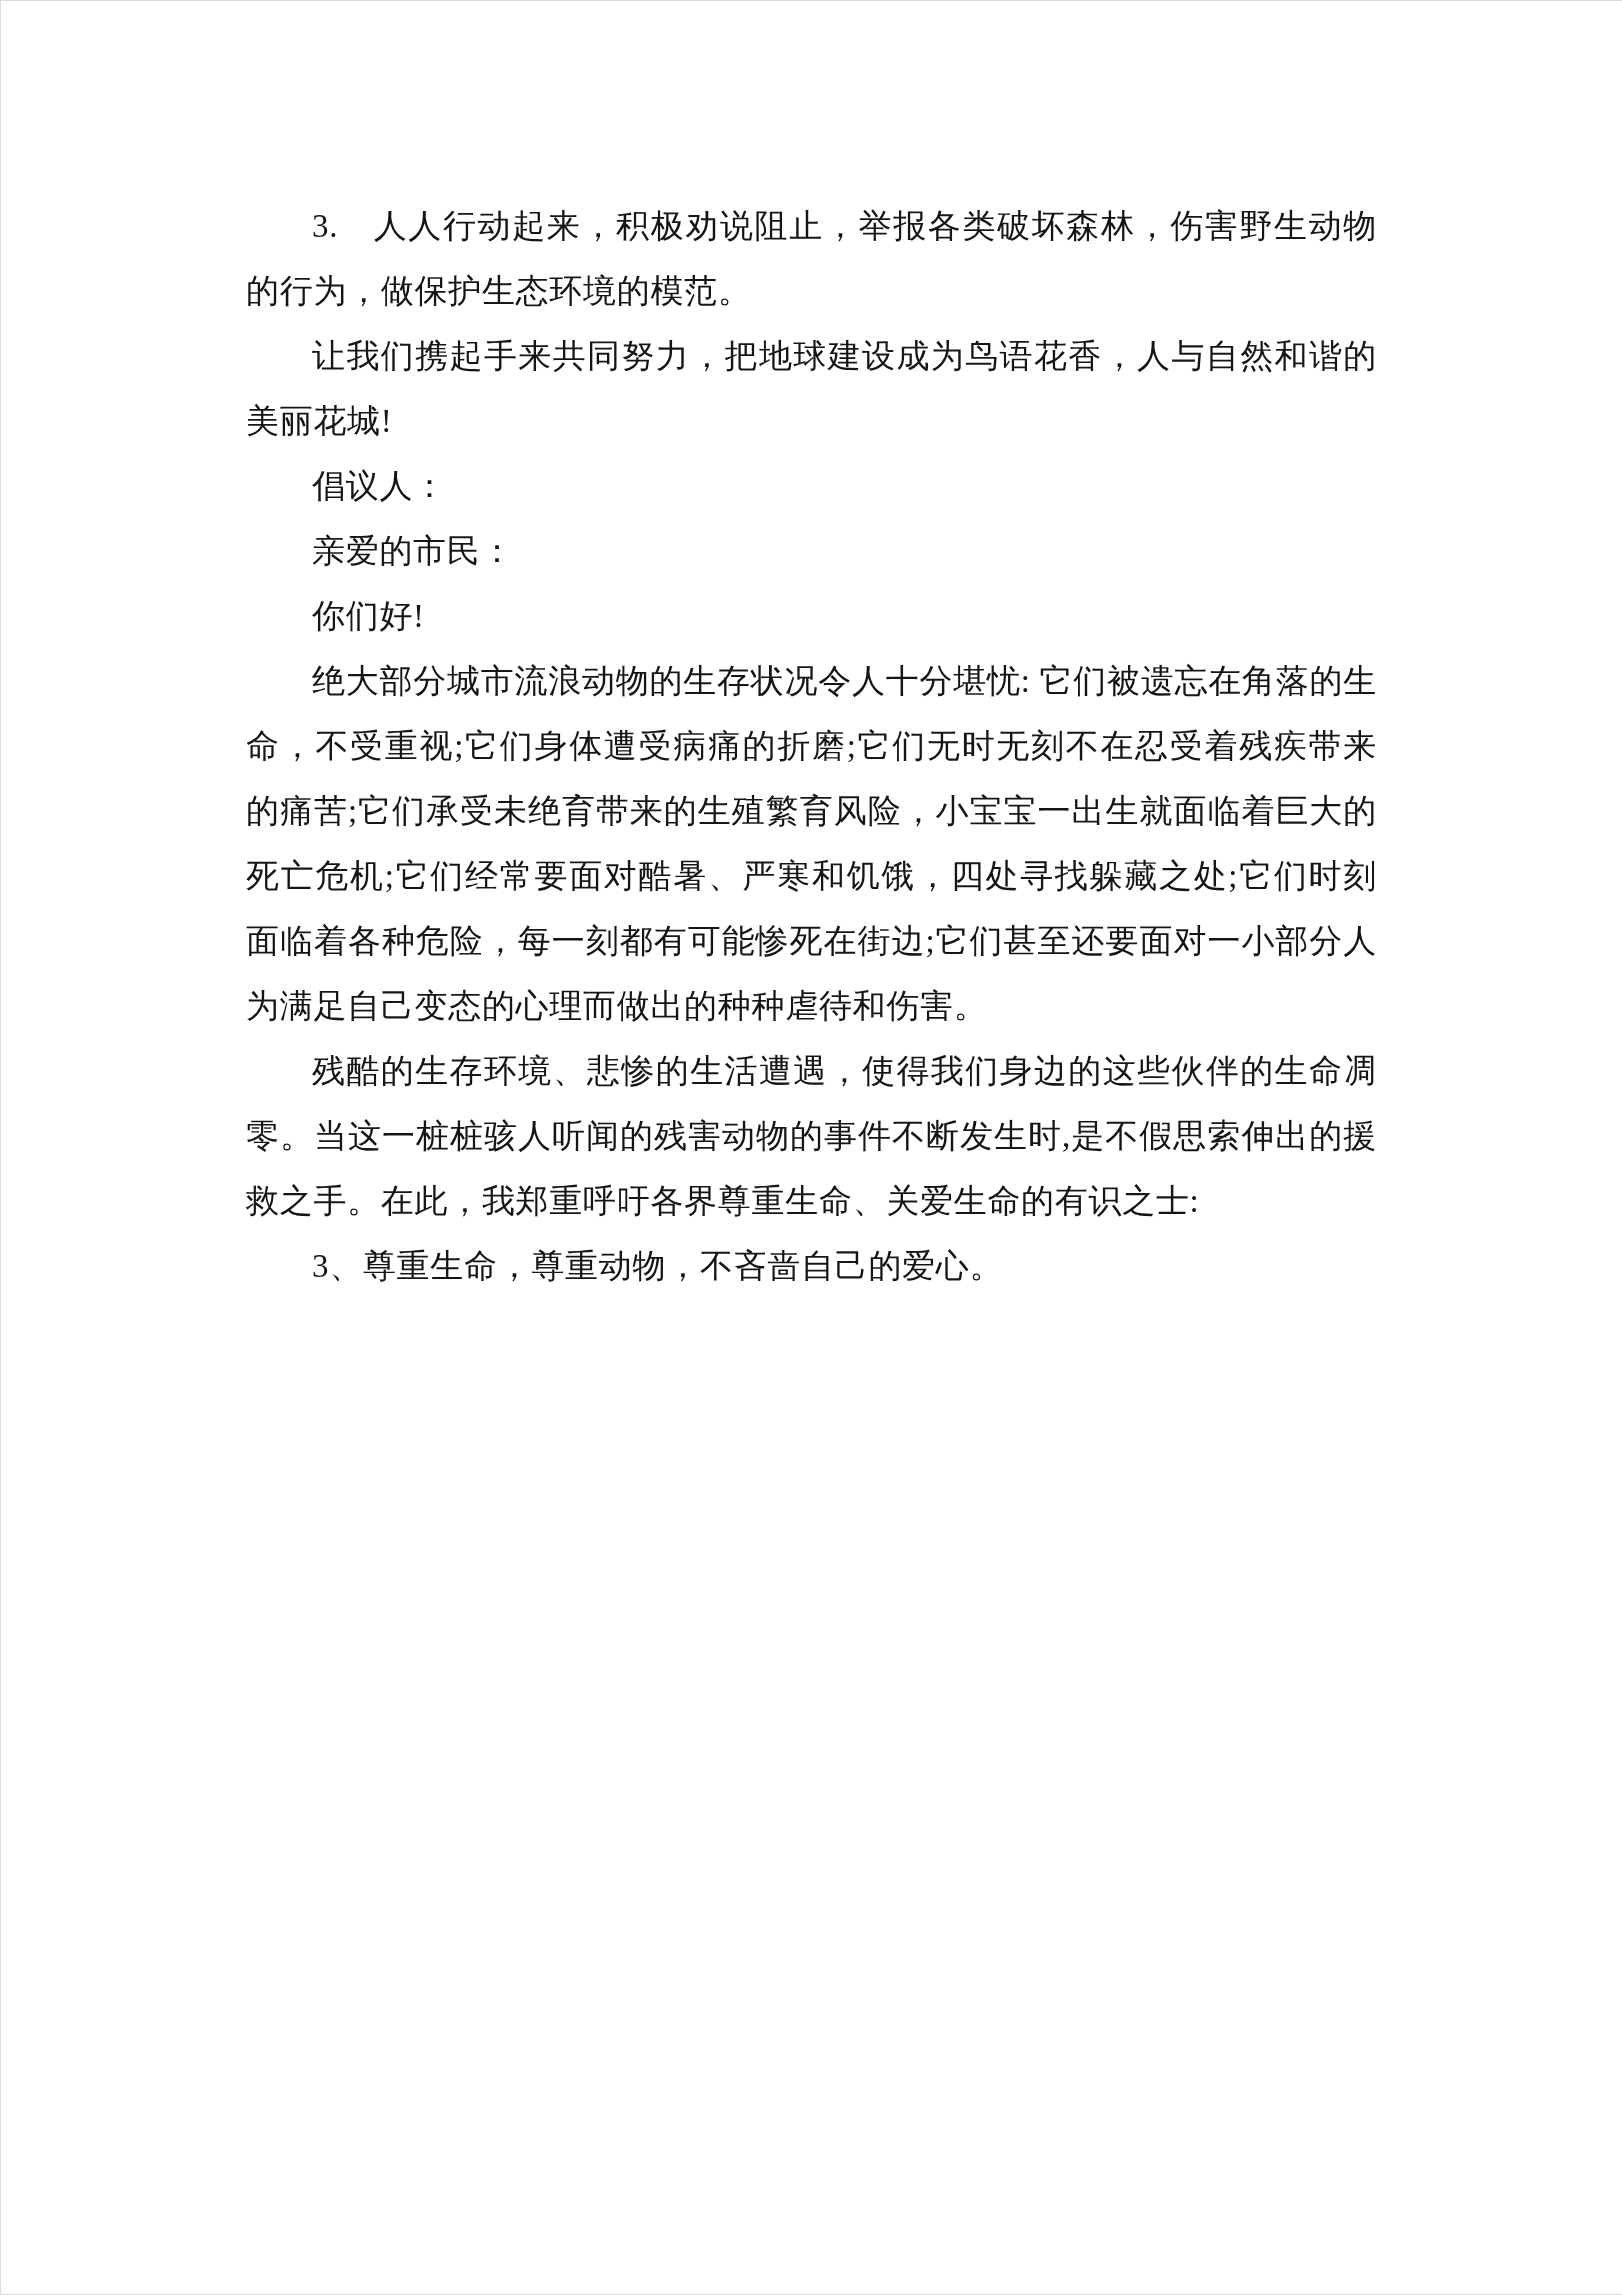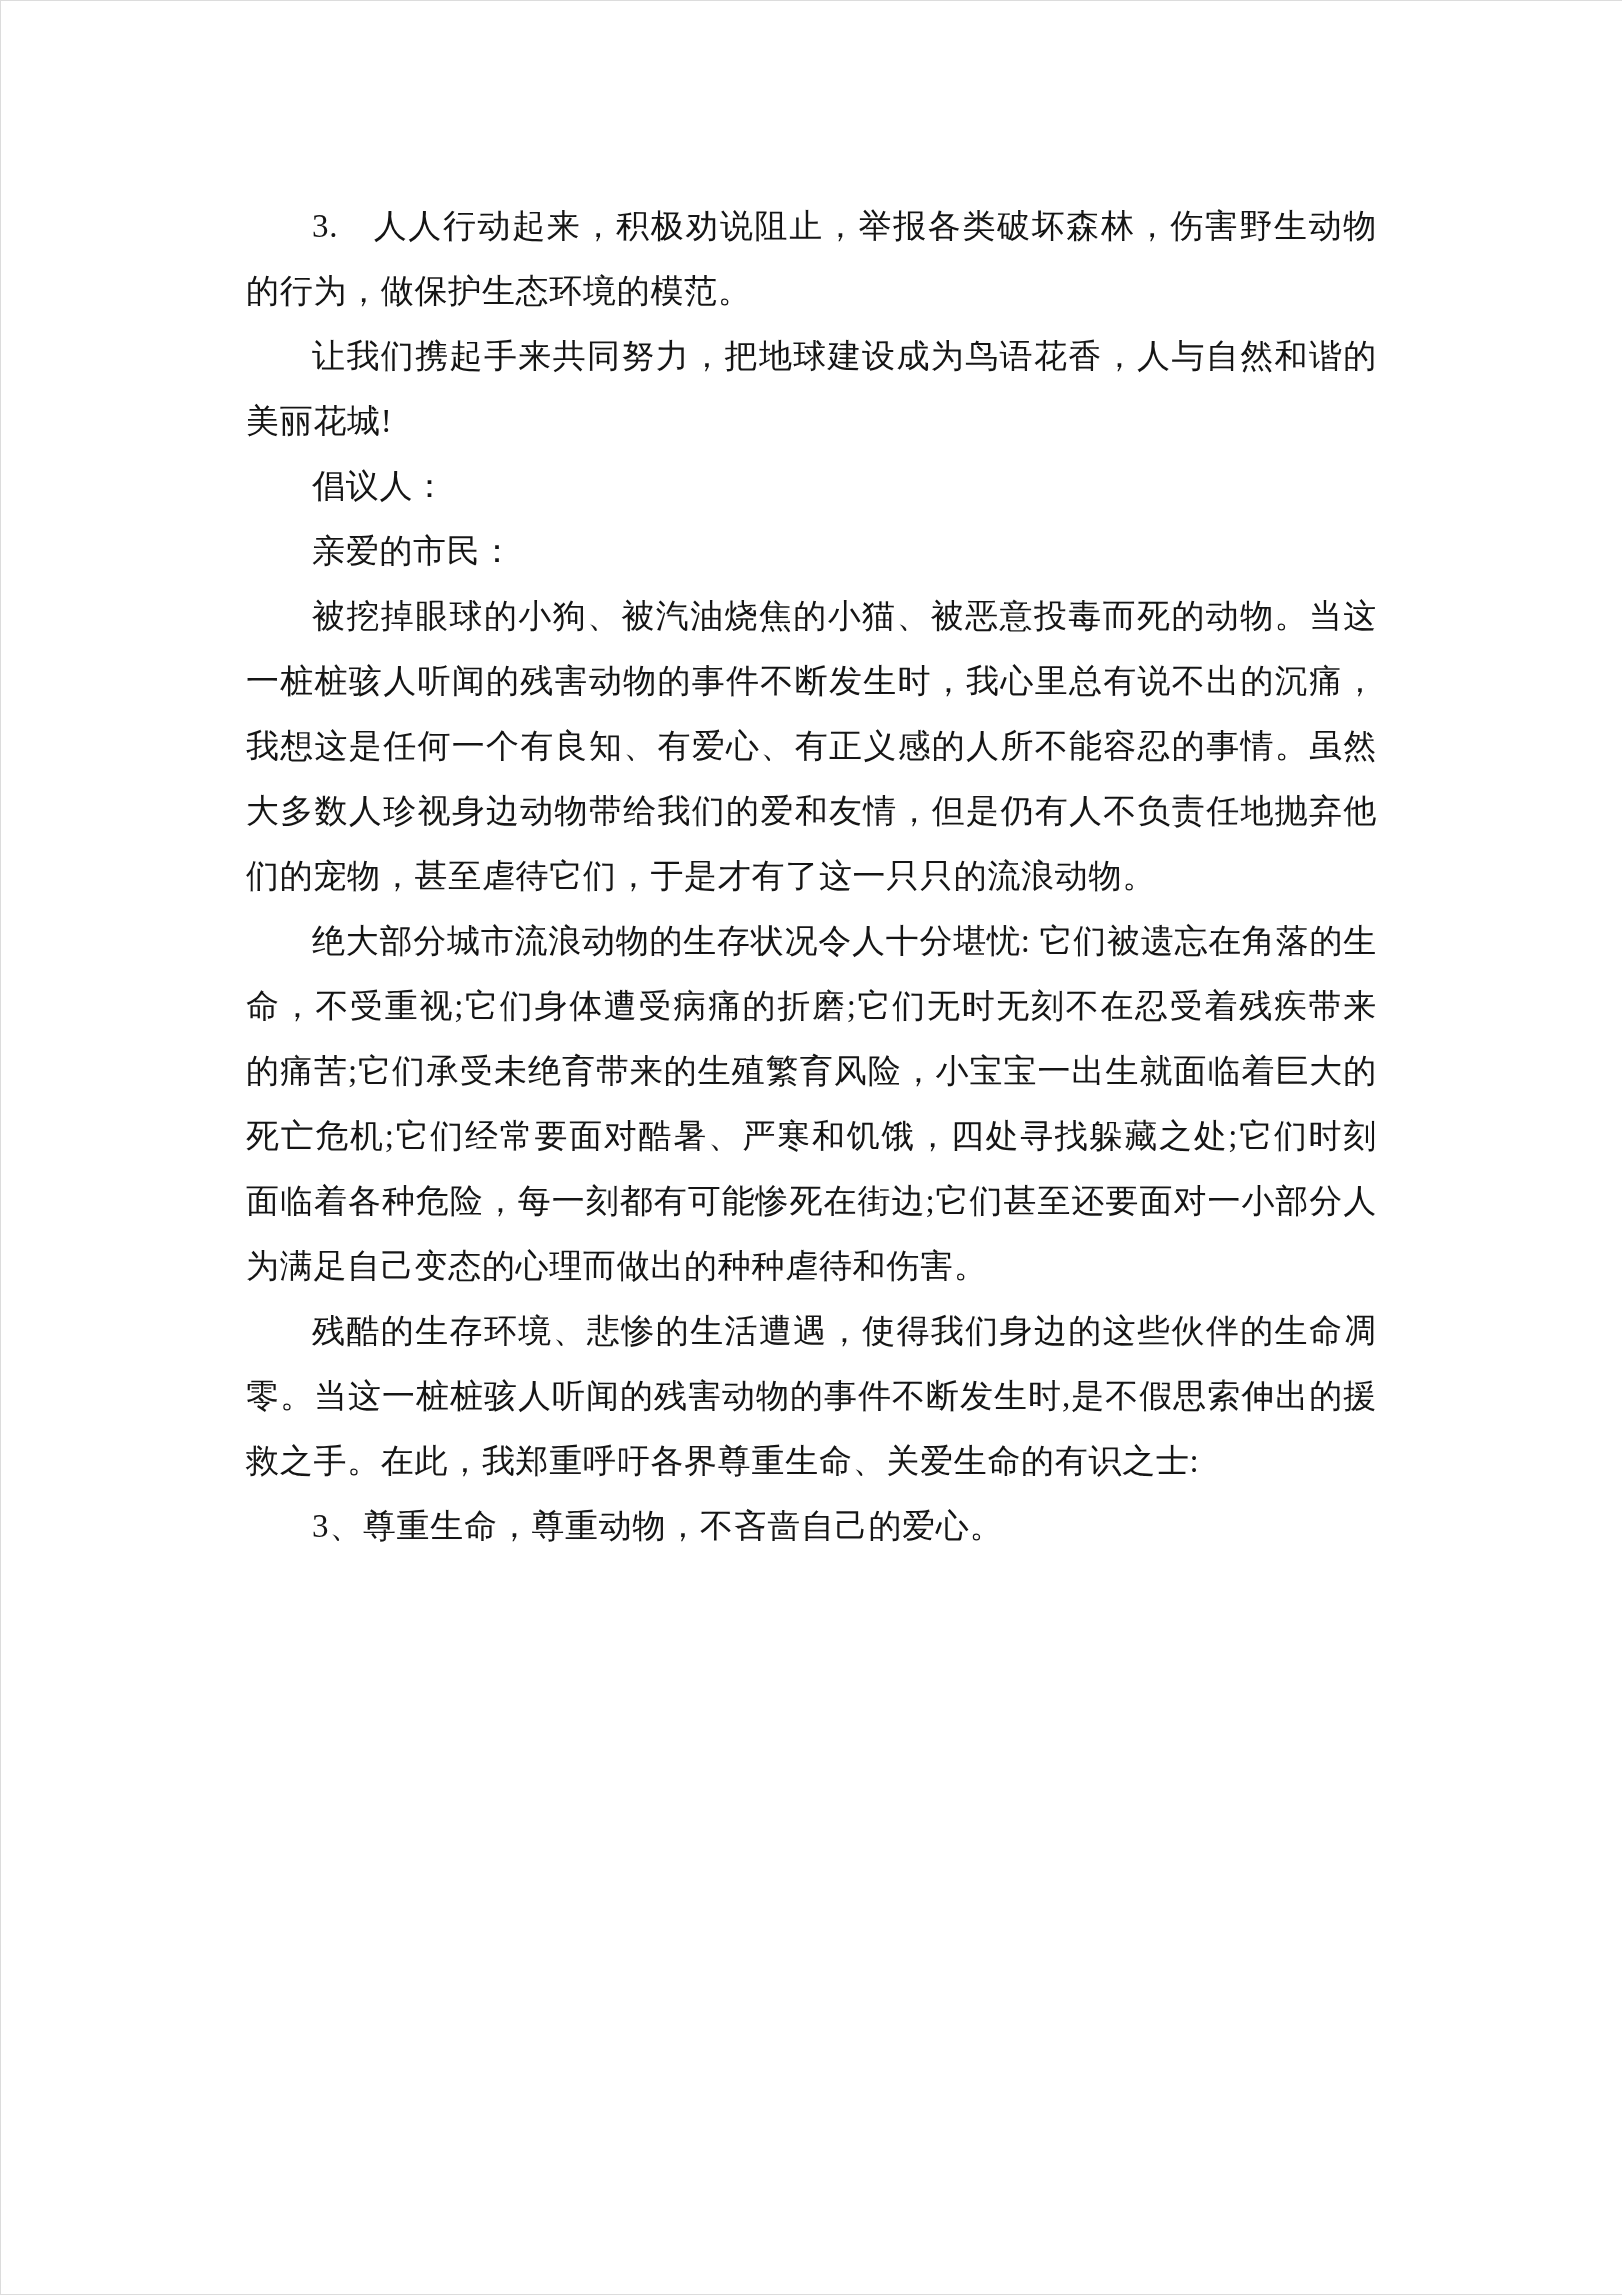--- a/index.html
+++ b/index.html
@@ -32,19 +32,19 @@
 </style>
 </head>
 <body>
 
 <div class="page">
   <div class="doc-body">
     <p>3.　人人行动起来，积极劝说阻止，举报各类破坏森林，伤害野生动物的行为，做保护生态环境的模范。</p>
     <p>让我们携起手来共同努力，把地球建设成为鸟语花香，人与自然和谐的美丽花城!</p>
     <p>倡议人：</p>
     <p>亲爱的市民：</p>
-    <p>被挖掉眼球的小狗、被汽油烧焦的小猫、被恶意投毒而死的动物。当这一桩桩骇人听闻的残害动物的事件不断发生时，我心里总有说不出的沉痛，我想这是任何一个有良知、有爱心、有正义感的人所不能容忍的事情。虽然大多数人珍视身边动物带给我们的爱和友情，但是仍有人不负责任地抛弃他们的宠物，甚至虐待它们，于是才有了这一只只的流浪动物。</p>
+    <p>你们好!</p>
     <p>绝大部分城市流浪动物的生存状况令人十分堪忧: 它们被遗忘在角落的生命，不受重视;它们身体遭受病痛的折磨;它们无时无刻不在忍受着残疾带来的痛苦;它们承受未绝育带来的生殖繁育风险，小宝宝一出生就面临着巨大的死亡危机;它们经常要面对酷暑、严寒和饥饿，四处寻找躲藏之处;它们时刻面临着各种危险，每一刻都有可能惨死在街边;它们甚至还要面对一小部分人为满足自己变态的心理而做出的种种虐待和伤害。</p>
     <p>残酷的生存环境、悲惨的生活遭遇，使得我们身边的这些伙伴的生命凋零。当这一桩桩骇人听闻的残害动物的事件不断发生时,是不假思索伸出的援救之手。在此，我郑重呼吁各界尊重生命、关爱生命的有识之士:</p>
     <p>3、尊重生命，尊重动物，不吝啬自己的爱心。</p>
   </div>
 </div>
 
 
 </body></html>

